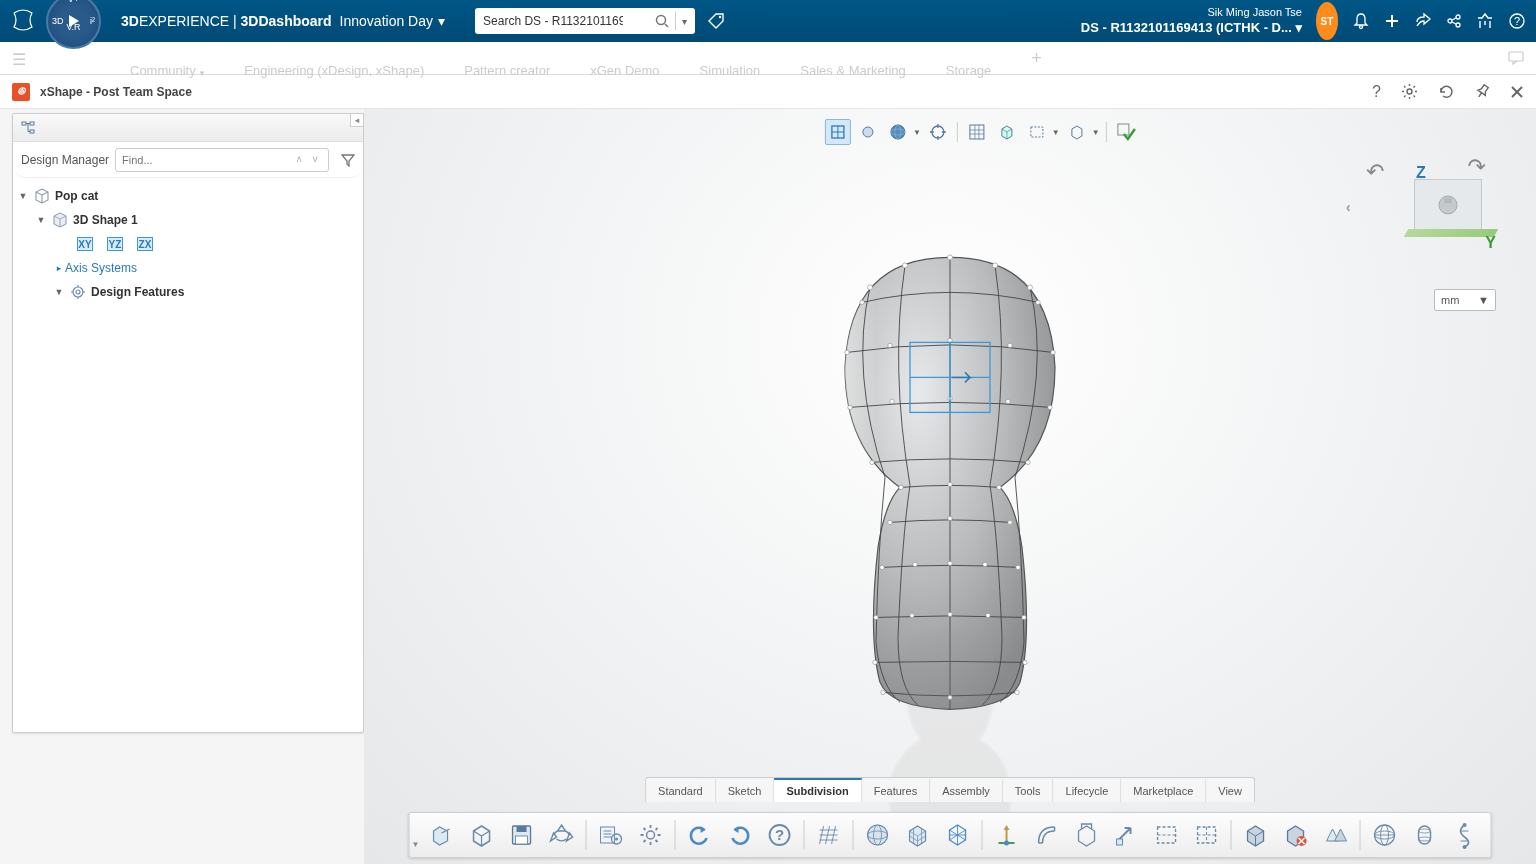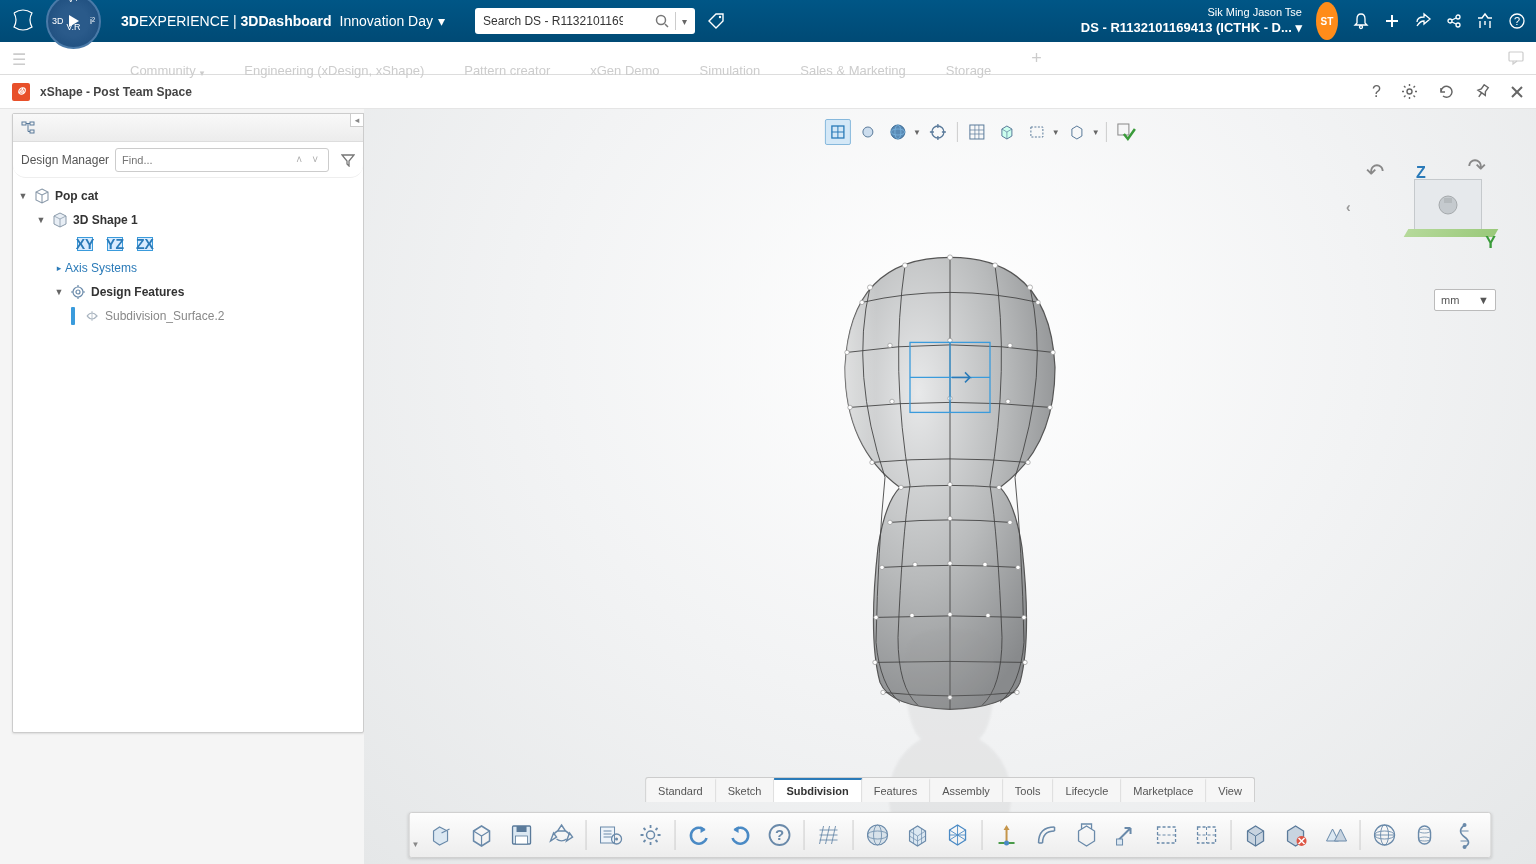--- a/index.html
+++ b/index.html
@@ -60,21 +60,21 @@
 .tree-arrow { width: 12px; color: #666; font-size: 9px; text-align: center; }
 .tree-icon { width: 18px; height: 18px; margin: 0 4px; display: flex; align-items: center; justify-content: center; }
 .tree-label { white-space: nowrap; }
 .tree-label.bold { font-weight: bold; }
 .tree-label.link { color: #2a7ab8; }
 .tree-label.muted { color: #888; }
 .indent-1 { padding-left: 18px; }
 .indent-2 { padding-left: 36px; }
 .indent-3 { padding-left: 54px; }
 .marker { width: 4px; height: 18px; background: #3a9bdc; margin-right: 4px; border-radius: 1px; }
-.plane-icon { width: 16px; height: 14px; background: #d9ecff; border: 1px solid #3a9bdc; font-size: 14px; color: #2a7ab8; display: flex; align-items: center; justify-content: center; font-weight: bold; }
+.plane-icon { width: 16px; height: 14px; background: #d9ecff; border: 1px solid #3a9bdc; font-size: 10px; color: #2a7ab8; display: flex; align-items: center; justify-content: center; font-weight: bold; }
 
 
 .viewport { flex: 1; position: relative; background: radial-gradient(ellipse at 50% 30%, #ffffff 0%, #f2f3f4 50%, #e5e7e8 100%); }
 .view-toolbar { position: absolute; top: 8px; left: 50%; transform: translateX(-40%); display: flex; gap: 4px; align-items: center; background: rgba(255,255,255,0); padding: 2px; }
 .vt-btn { width: 26px; height: 26px; border: 1px solid transparent; border-radius: 2px; display: flex; align-items: center; justify-content: center; cursor: pointer; color: #4a6a8a; font-size: 14px; }
 .vt-btn.active { background: #d4e8f7; border-color: #86b8dc; }
 .vt-sep { width: 1px; height: 20px; background: #ccc; margin: 0 2px; }
 .vt-dd { font-size: 8px; color: #666; margin-left: -2px; }
 .view-axis { position: absolute; top: 40px; right: 40px; width: 160px; height: 120px; }
 .axis-z { position: absolute; top: 15px; left: 80px; color: #2a7ab8; font-weight: bold; font-size: 16px; }
@@ -305,30 +305,20 @@
       <div class="tree-row indent-2">
         <span class="tree-arrow">▼</span>
         <span class="tree-icon">
             <svg width="16" height="16" viewBox="0 0 16 16">
               <circle cx="8" cy="8" r="5" fill="none" stroke="#6a8aaa" stroke-width="1.2"></circle>
               <circle cx="8" cy="8" r="2" fill="none" stroke="#6a8aaa" stroke-width="1.2"></circle>
               <path d="M8 1 L8 3 M8 13 L8 15 M1 8 L3 8 M13 8 L15 8" stroke="#6a8aaa" stroke-width="1.2"></path>
             </svg>
           </span>
         <span class="tree-label bold">Design Features</span>
-      </div>
-      <div class="tree-row indent-3">
-        <div class="marker"></div>
-        <span class="tree-icon">
-            <svg width="16" height="16" viewBox="0 0 16 16">
-              <path d="M3 8 Q8 2 13 8 Q8 14 3 8" fill="none" stroke="#aab5c0" stroke-width="1.2"></path>
-              <line x1="8" y1="3" x2="8" y2="13" stroke="#aab5c0" stroke-width="0.8"></line>
-            </svg>
-          </span>
-        <span class="tree-label muted">Subdivision_Surface.2</span>
       </div>
     </div>
   </div>
 
   <div class="viewport">
 
     <div class="view-toolbar">
       <div class="vt-btn active">
           <svg width="18" height="18" viewBox="0 0 18 18">
             <rect x="3" y="3" width="12" height="12" fill="none" stroke="#2a7ab8" stroke-width="1.3"></rect>

